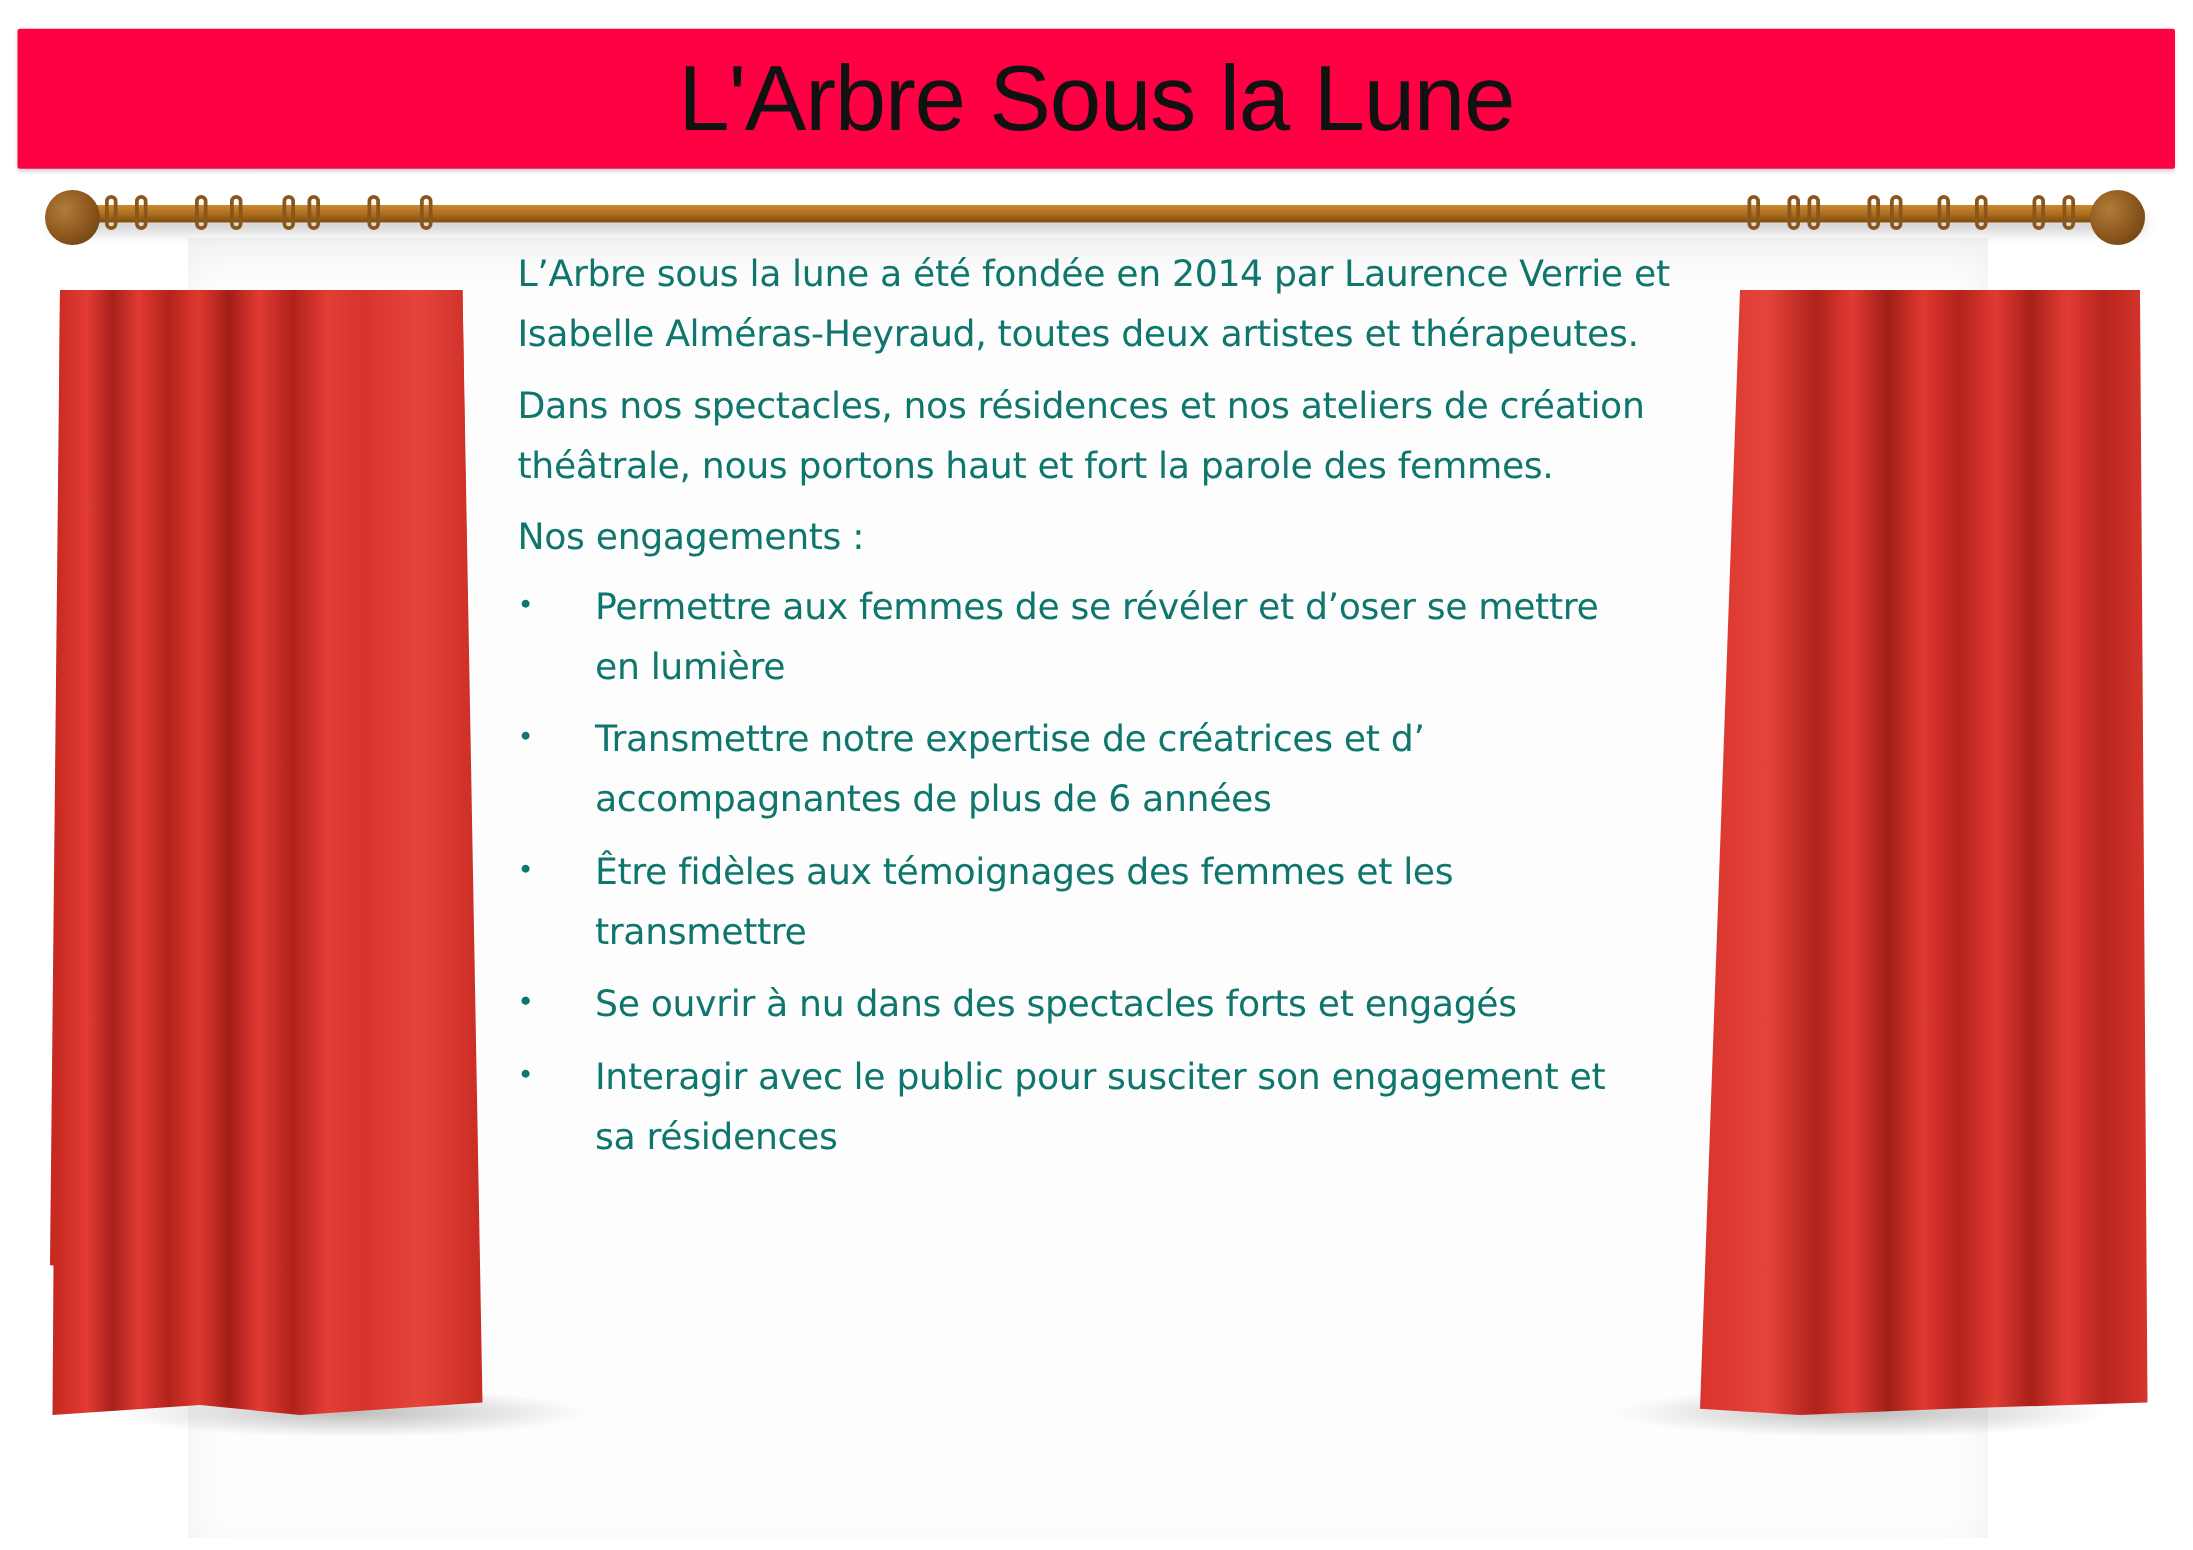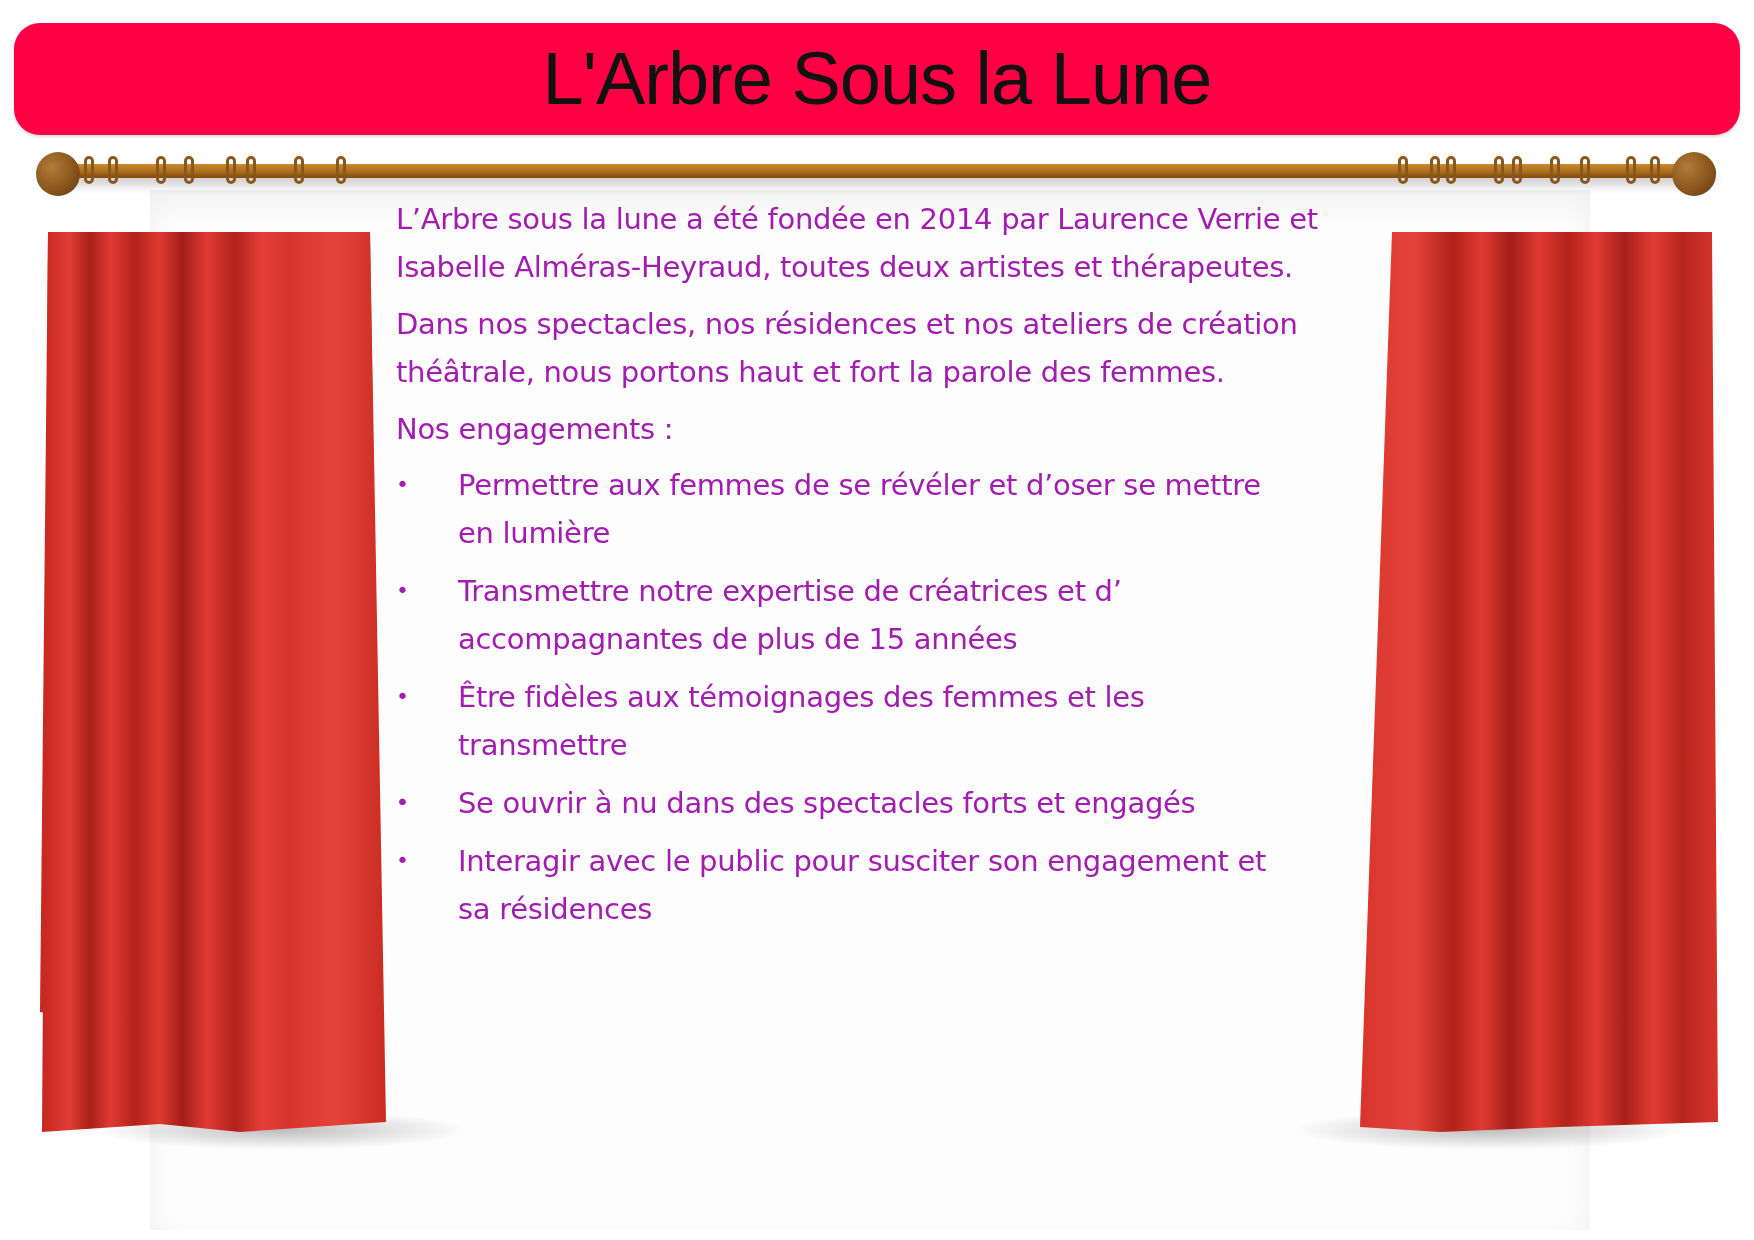--- a/index.html
+++ b/index.html
@@ -3,21 +3,21 @@
 <meta charset="utf-8">
 <style>
   html, body { margin:0; padding:0; }
   body {
     width:1754px; height:1240px; position:relative; overflow:hidden;
     background:#ffffff;
     font-family:"Liberation Sans", "DejaVu Sans", sans-serif;
   }
   .title-bar {
     position:absolute; left:14px; top:23px; width:1726px; height:112px;
-    background:#ff0044; border-radius:26px;
+    background:#ff0044; border-radius:2px;
     display:flex; align-items:center; justify-content:center;
     box-shadow:0 2px 3px rgba(0,0,0,0.15);
   }
   .title-bar h1 {
     margin:0; font-family:"Liberation Sans", sans-serif; font-weight:400;
     font-size:74px; color:#111111; letter-spacing:-1px; line-height:1;
   }
   
   .stage {
     position:absolute; left:0; top:150px; width:1754px; height:1090px;
@@ -48,22 +48,22 @@
   }
   .curtain svg { display:block; }
   .curtain.left { left:40px; width:400px; }
   .curtain.right { left:1320px; width:400px; }
   .curtain-shadow {
     position:absolute; height:40px; border-radius:50%;
     background:radial-gradient(ellipse at center, rgba(0,0,0,0.25) 0%, rgba(0,0,0,0) 70%);
   }
   
   .content {
-    position:absolute; left:396px; top:195px; width:960px;
-    color:#a21caf; font-family:"DejaVu Sans", sans-serif;
+    position:absolute; left:414px; top:195px; width:960px;
+    color:#0f766e; font-family:"DejaVu Sans", sans-serif;
     font-size:29px; line-height:48px; letter-spacing:-0.3px;
   }
   .content p { margin:0 0 9px 0; }
   .content .heading { margin-bottom:8px; }
   .content ul { list-style:none; margin:0; padding:0; }
   .content li {
     position:relative; padding-left:62px; margin-bottom:10px; width:830px;
   }
   .content li .bullet {
     position:absolute; left:0; top:0; font-size:22px;
@@ -155,21 +155,21 @@
   <p>L’Arbre sous la lune a été fondée en 2014 par Laurence Verrie et Isabelle Alméras-Heyraud, toutes deux artistes et thérapeutes.</p>
   <p>Dans nos spectacles, nos résidences et nos ateliers de création théâtrale, nous portons haut et fort la parole des femmes.</p>
   <p class="heading">Nos engagements :</p>
   <ul>
     <li>
       <span class="bullet">•</span>
       <span>Permettre aux femmes de se révéler et d’oser se mettre en lumière</span>
     </li>
     <li>
       <span class="bullet">•</span>
-      <span>Transmettre notre expertise de créatrices et d’ accompagnantes de plus de 15 années</span>
+      <span>Transmettre notre expertise de créatrices et d’ accompagnantes de plus de 6 années</span>
     </li>
     <li>
       <span class="bullet">•</span>
       <span>Être fidèles aux témoignages des femmes et les transmettre</span>
     </li>
     <li>
       <span class="bullet">•</span>
     </li>
     <li>
       <span class="bullet">•</span>

